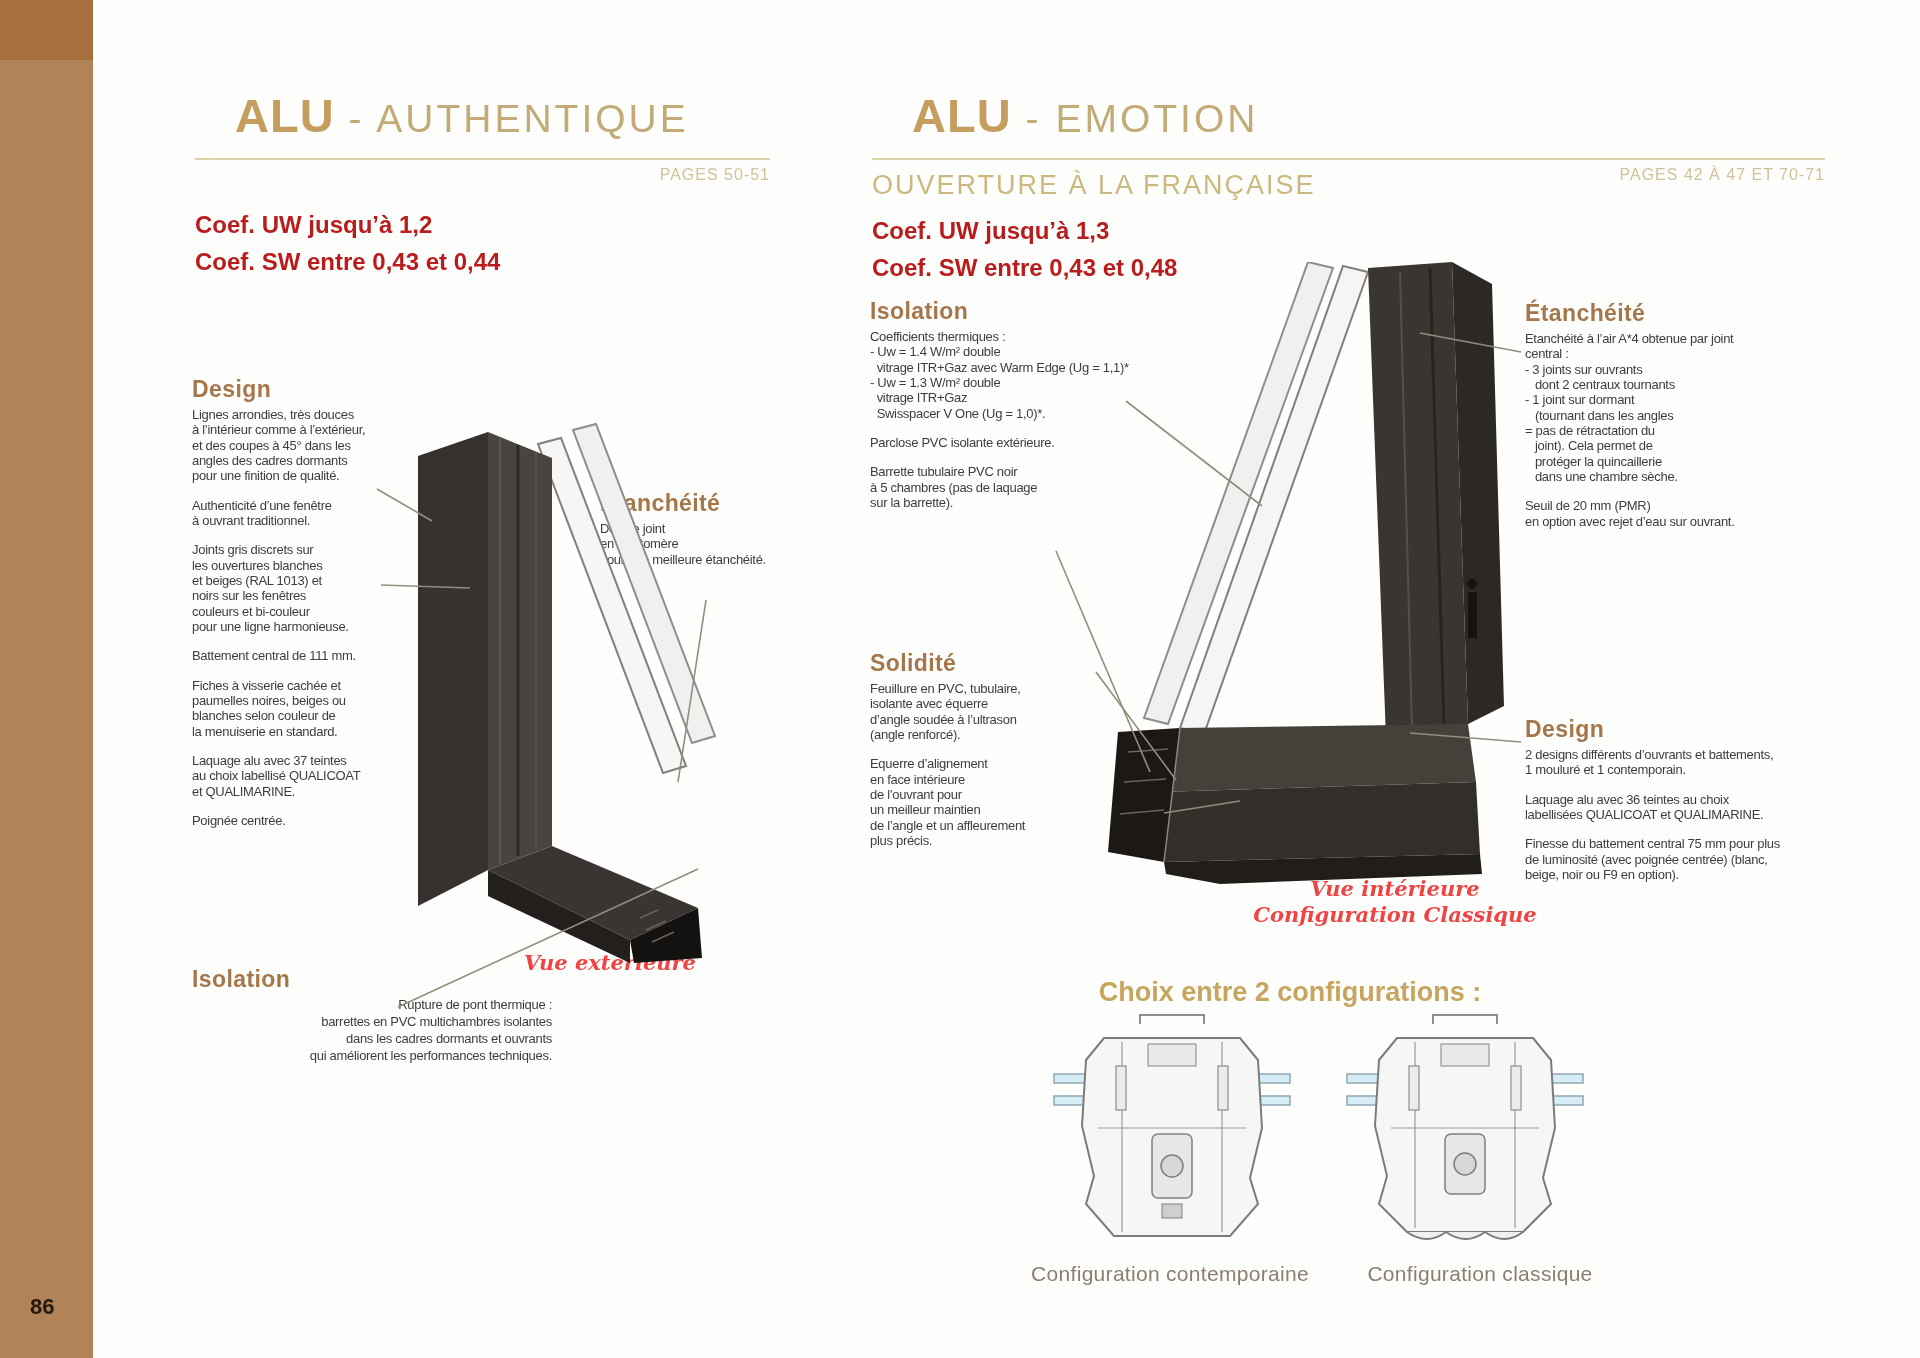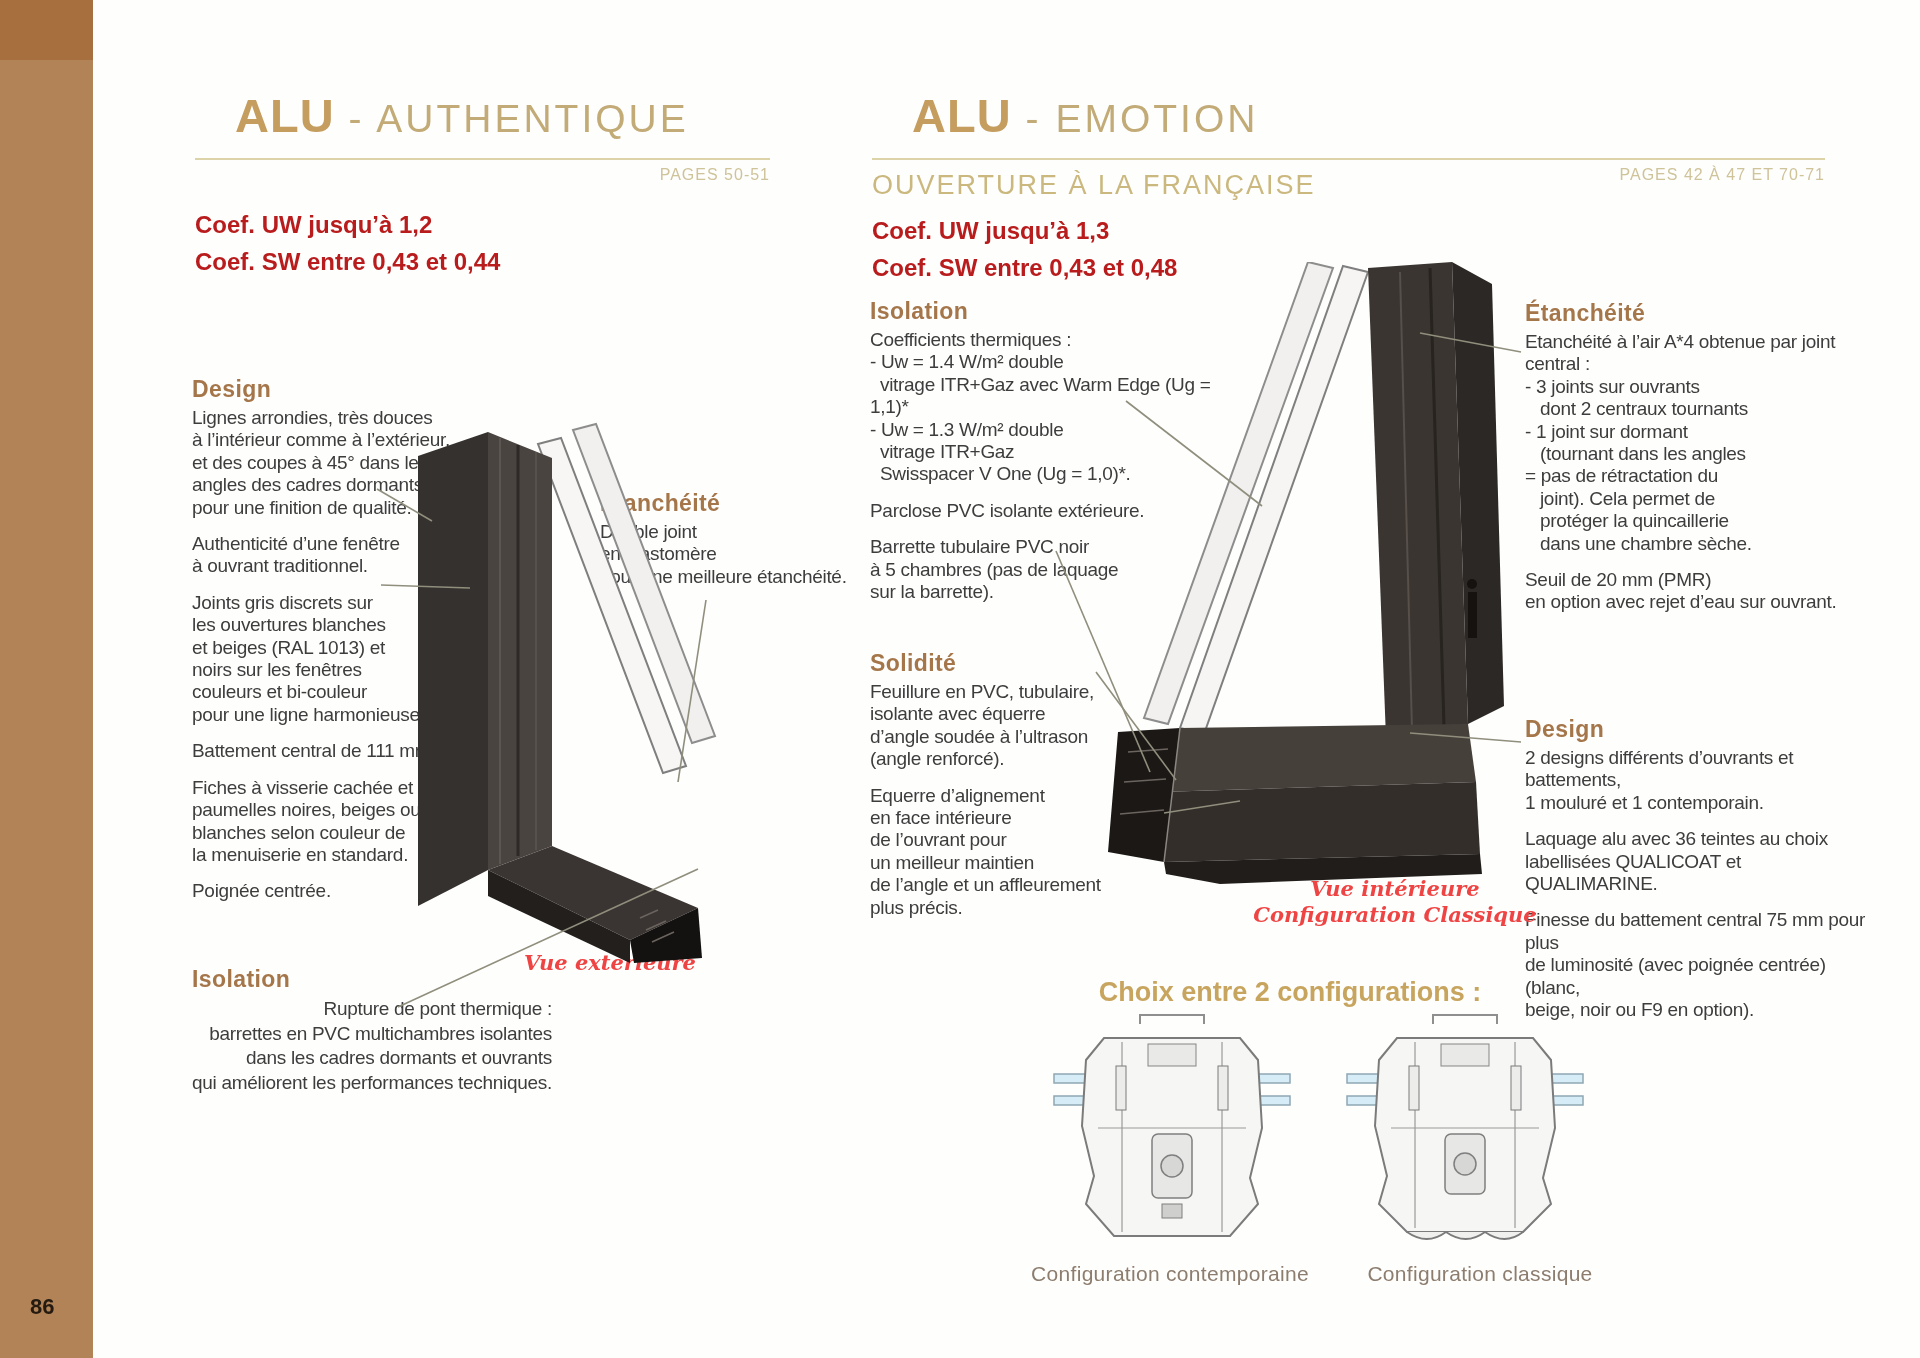--- a/index.html
+++ b/index.html
@@ -13,21 +13,21 @@
   
   .title-row{white-space:nowrap;}
   .title-bold{font-size:47px;font-weight:bold;color:#c49d5f;letter-spacing:1px;margin-left:40px;}
   .title-rest{font-size:39px;color:#c3ab77;letter-spacing:3px;margin-left:14px;margin-top:24px;}
   .rule{border-top:2px solid #ddd3a9;height:0;}
   .pages-ref{font-size:16px;color:#cfc39a;letter-spacing:1px;text-align:right;}
   .subtitle{font-size:27px;color:#cbb87f;letter-spacing:2px;}
   .coef{font-size:24px;font-weight:bold;color:#b91c1c;line-height:1.55;white-space:pre-wrap;}
   
   .sec-h{font-size:23px;font-weight:bold;color:#a5764a;margin:0 0 4px 0;letter-spacing:.4px;}
-  .para{font-size:19px;line-height:1.18;color:#3d3d3d;letter-spacing:-0.3px;
+  .para{font-size:13px;line-height:1.18;color:#3d3d3d;letter-spacing:-0.3px;
         white-space:pre-wrap;margin:0 0 14px 0;}
   .script-label{font-family:"DejaVu Serif",serif;font-style:italic;font-weight:600;
         color:#ef4444;font-size:21px;line-height:1.25;text-align:center;white-space:pre-wrap;}
   .choice-h{font-size:27px;font-weight:bold;color:#c8a55e;text-align:center;margin-top:15px;}
   .config-label{font-size:21px;color:#8d7d6e;text-align:center;letter-spacing:.3px;}
   svg{display:block;}
 </style>
 </head>
 <body>
 
@@ -58,20 +58,23 @@
 les ouvertures blanches
 et beiges (RAL 1013) et
 noirs sur les fenêtres
 couleurs et bi-couleur
 pour une ligne harmonieuse.</p>
     <p class="para">Battement central de 111 mm.</p>
     <p class="para">Fiches à visserie cachée et
 paumelles noires, beiges ou
 blanches selon couleur de
 la menuiserie en standard.</p>
+    <p class="para">Laquage alu avec 37 teintes
+au choix labellisé QUALICOAT
+et QUALIMARINE.</p>
     <p class="para">Poignée centrée.</p>
   </div>
 
   <div class="abs" style="left:600px;top:490px;width:280px;">
     <div class="sec-h">Étanchéité</div>
     <p class="para">Double joint
 en élastomère
 pour une meilleure étanchéité.</p>
   </div>
 

